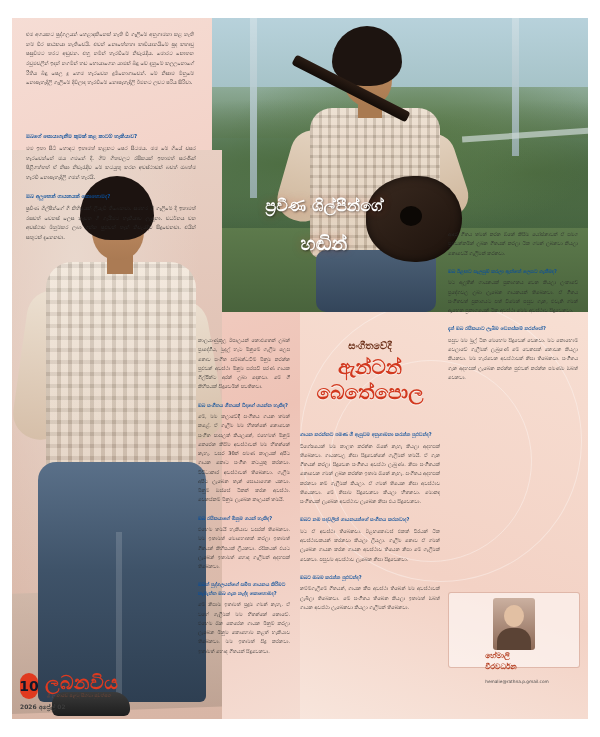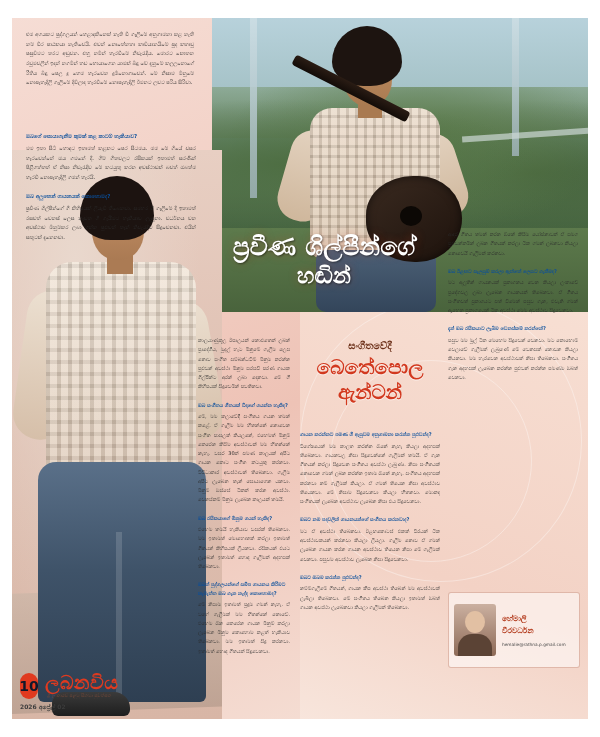--- a/index.html
+++ b/index.html
@@ -223,22 +223,22 @@
     position: absolute;
     left: 218px; top: 196px;
     width: 212px;
     text-align: center;
     color: #ffffff;
     font-family: "DejaVu Sans", sans-serif;
     font-weight: bold;
     text-shadow: 1px 1px 2px rgba(0,0,0,.45), 0 0 10px rgba(200,60,30,.35);
     letter-spacing: .2px;
   }
-  .headline .l1 { font-size: 25px; line-height: 1.22; margin-top: 36px; }
-  .headline .l2 { font-size: 22px; line-height: 1.22; }
+  .headline .l1 { font-size: 16px; line-height: 1.22; }
+  .headline .l2 { font-size: 19px; line-height: 1.22; margin-top: 16px; }
   .headline .l3 { font-size: 15px; line-height: 1.3; }
   .headline .l4 { font-size: 23px; line-height: 1.3; margin-top: 1px; }
 
   .subhead {
     position: absolute;
     left: 300px; top: 340px;
     width: 140px;
     text-align: center;
   }
   .subhead .role {
@@ -283,20 +283,21 @@
     left: 448px; top: 592px;
     width: 132px;
     height: 76px;
     background: rgba(255,255,255,.55);
     border: 1px solid rgba(190,120,95,.45);
     border-radius: 3px;
     display: flex;
     align-items: center;
     padding: 5px;
     box-sizing: border-box;
+    flex-direction: column;
   }
   .author .ava {
     width: 42px; height: 52px;
     border-radius: 3px;
     background: linear-gradient(180deg,#cbb0a0,#8d6a57);
     position: relative;
     overflow: hidden;
     flex: 0 0 auto;
   }
   .author .ava:before {
@@ -431,22 +432,22 @@
     <div class="a">ප්‍රවීණ ශිල්පීන්ගේ ගී කිහිපයක් ලියැවී තිබෙනවා. සමහර ගී ගැලීමේ දී ඉතාමත් රසවත් වෙනස් ලෙස නැවත ගී ගැයීමට හැකියාව ලැබුනා. වර්ධනය වන අවස්ථාව මිනුම්කර ලබා ගන්න පුළුවන් තැන් නිවැරැදිව සිදුවෙනවා. එයින් සතුටක් දැනෙනවා.</div>
   </div>
 
   <div class="headline">
     <div class="l1">ප්‍රවීණ ශිල්පීන්ගේ</div>
     <div class="l2">හඬින්</div>
   </div>
 
   <div class="subhead">
     <div class="role">සංගීතවේදී</div>
+    <div class="name">ඇන්ටන්</div>
     <div class="name">බෙතේපොල</div>
-    <div class="name">ඇන්ටන්</div>
   </div>
 
   <div class="mid-col">
     <div class="a">කාලයාණුකූල ඊපාලයක් නොඑතෙක් ලබන් ප්‍රාදේශීය, මුදල් හැට මිනුමේ ගැලීම ලෙස නොව සංගීත සම්බන්ධවිම් මිනුම කරන්න පුළුවන් අවස්ථා මිනුම සරසවි පරණ ගායක ශිල්පීන්ට අරන් ලබා දෙනවා. මේ ගී කිහිපයක් සිදුවෙමින් පවතිනවා.</div>
     <div class="q">ඔබ සංගීතය ගීතයක් වීදාගේ ගයන්න හැකිද?</div>
     <div class="a">මේ, මම කලාවේදී සංගීතය ගයන තමන් කළේ. ඒ ගැලීම මම හිතන්නේ නොවෙන සංගීත පාසලක් කියලනේ, එහෙමත් මිනුම් කෙරෙන කිසිම අවස්ථාවක් මම හිතන්නේ නැහැ. වසර 30ක් පමණ කාලයක් අපිට ගායන කොට සංගීත කටයුතු කරනවා. විවිධාකාර අවස්ථාවන් තිබෙනවා. ගැලීම අපිට ලැබෙන තැන් සොයාගෙන යනවා. මිනුම් ඔස්සේ ටිකක් කරන අවස්ථා. වෙනස්කම් මිනුම ලැබෙන කාලයක් තමයි.</div>
     <div class="q">ඔබ රසිකයාගේ මිනුම ගයන් හැකිද?</div>
     <div class="a">එහෙම තමයි හැකියාව වසරක් තිබෙනවා. මම ඉතාමත් මොහොතක් කරලා ඉතාමත් ගීතයන් කිහිපයක් ලියනවා. රසිකයන් එයට ලැබෙන් ඉතාමත් හොඳ ගැලීමක් අදහසක් තිබෙනවා.</div>
     <div class="q">ඔබත් පුද්ගලයන්ගේ සමීප ගායනය කිරීමට කැමැත්ත ඔබ ගැන නැද්ද කොහොමද?</div>
     <div class="a">මේ නිසාම ඉතාමත් පුදුම ගමන් නැහැ. ඒ වගේ ගැලීමක් මම හිතන්නේ නොවේ. එහෙම ඕන කෙරෙන ගායන මිනුම් කරලා ලැබෙන මිනුම කොහොම කළත් හැකියාව තිබෙනවා. මම ඉතාමත් සිදු කරනවා. ඉතාමත් හොඳ ගීතයක් සිදුවෙනවා.</div>

